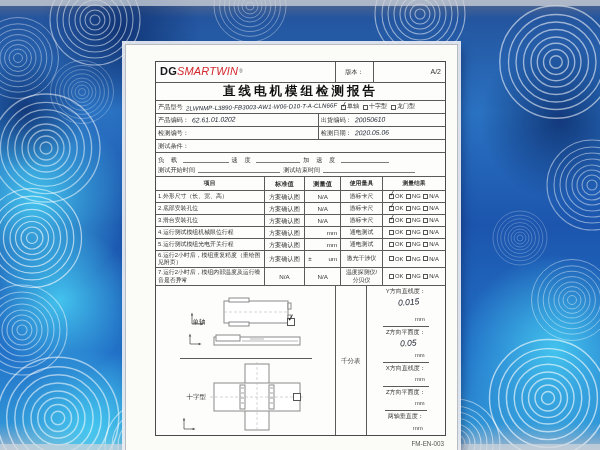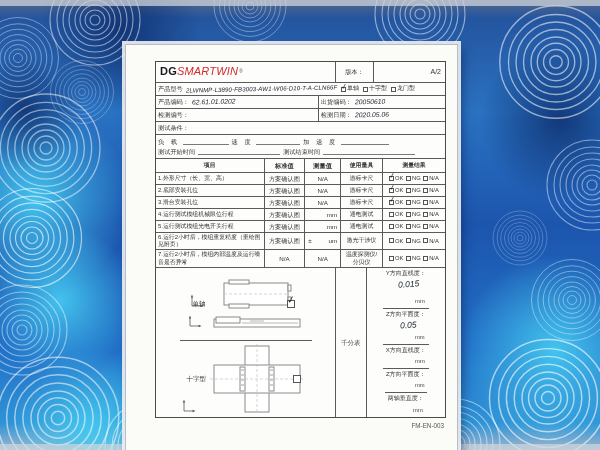--- a/index.html
+++ b/index.html
@@ -171,20 +171,23 @@
         <div class="row r-logo">
           <div class="cell logo-cell">
             <span class="logo-dg">DG</span>
               <span class="logo-sw">SMARTWIN</span>
               <span class="logo-reg">®</span>
           </div>
           <div class="cell ver-label">版本：</div>
           <div class="cell ver-value">A/2</div>
         </div>
 
+        <div class="row r-title">
+          <div class="cell title-cell">直线电机模组检测报告</div>
+        </div>
 
         <div class="row r-model">
           <div class="cell model-cell">
             <span class="lbl">产品型号</span>
             <span class="hand model-hand">2LWNMP-L3890-FB3003-AW1-W06-D10-T-A-CLN66F</span>
             <span class="type-opts">
               <span class="opt">
                 <span class="cb">
                     <span class="tick">✓</span>
                   </span>

